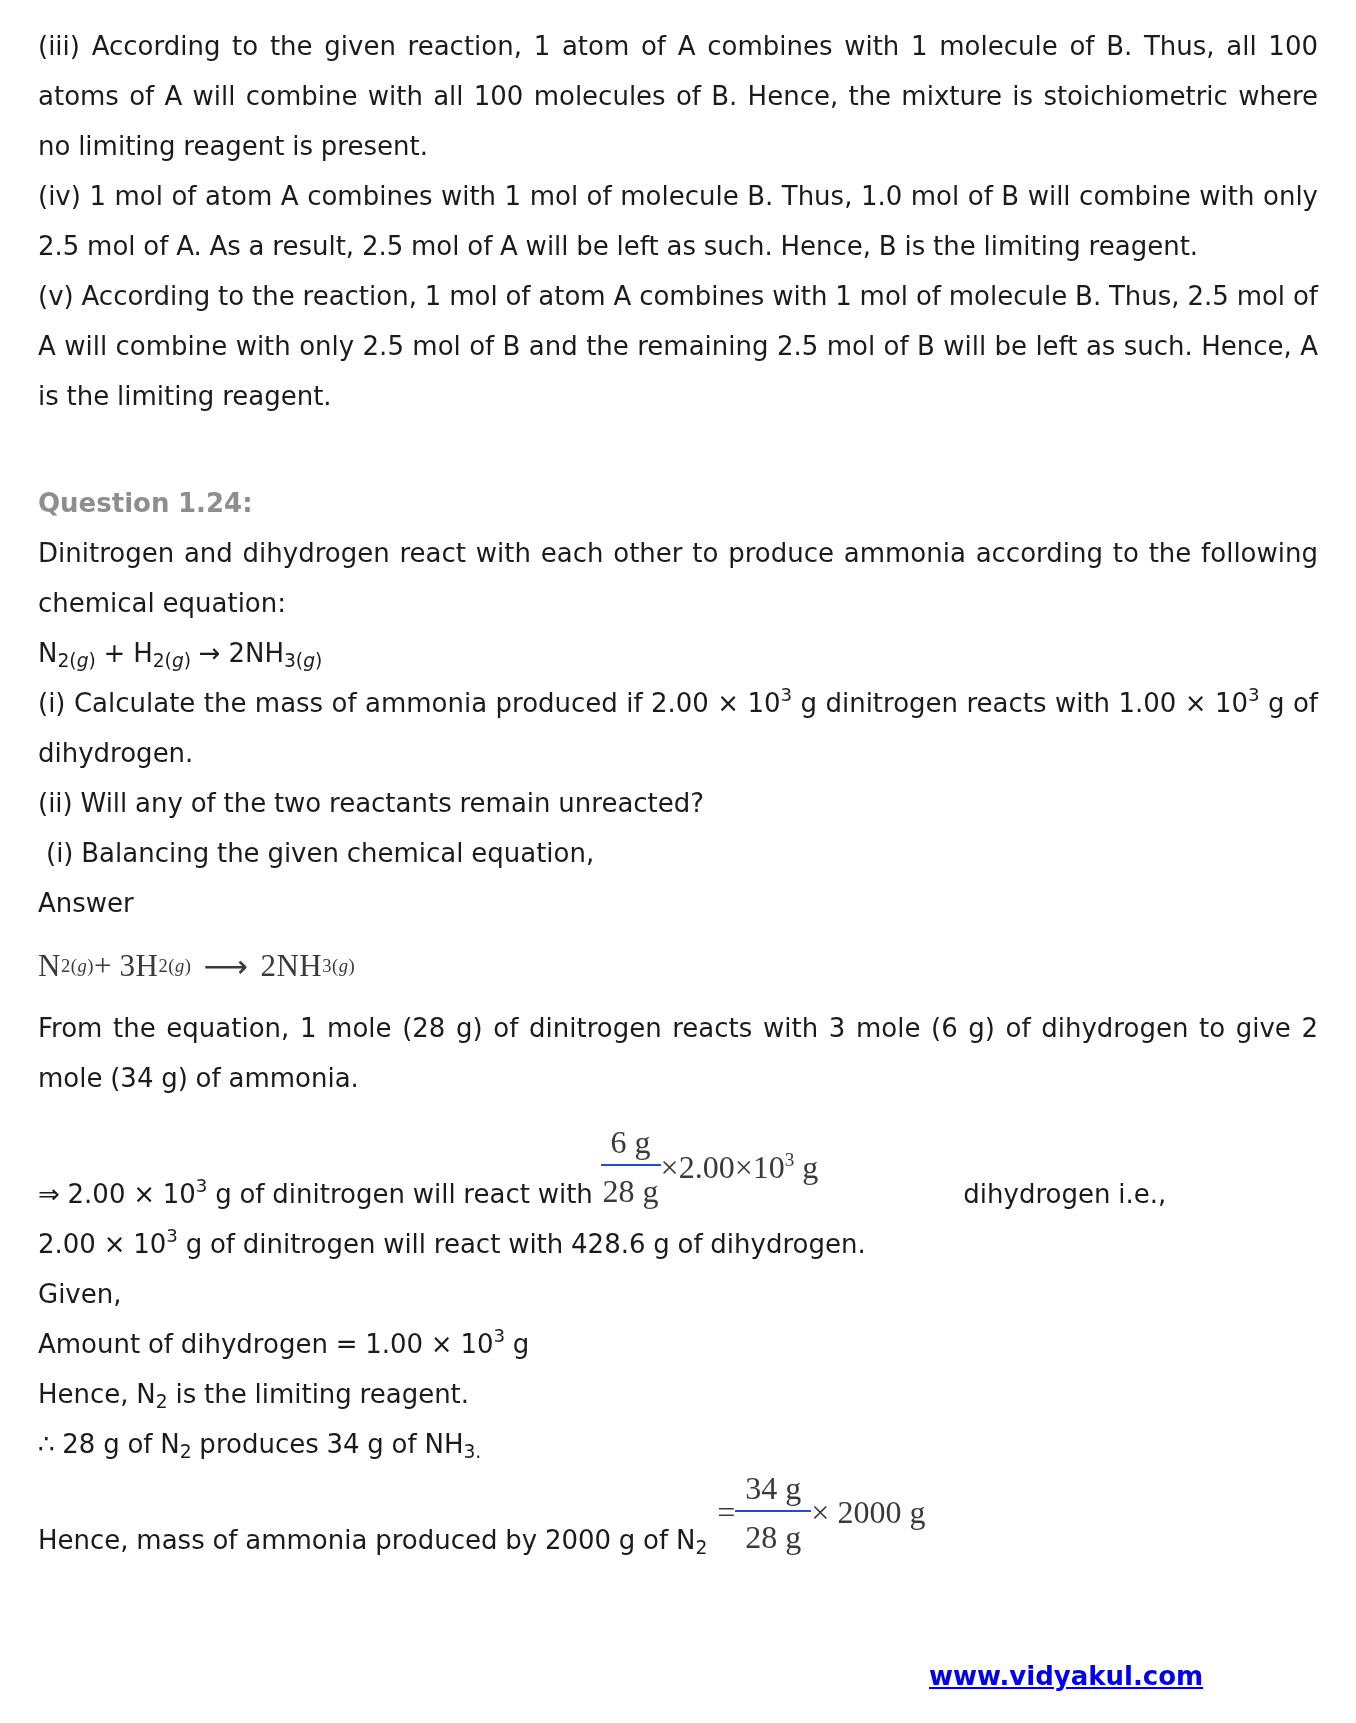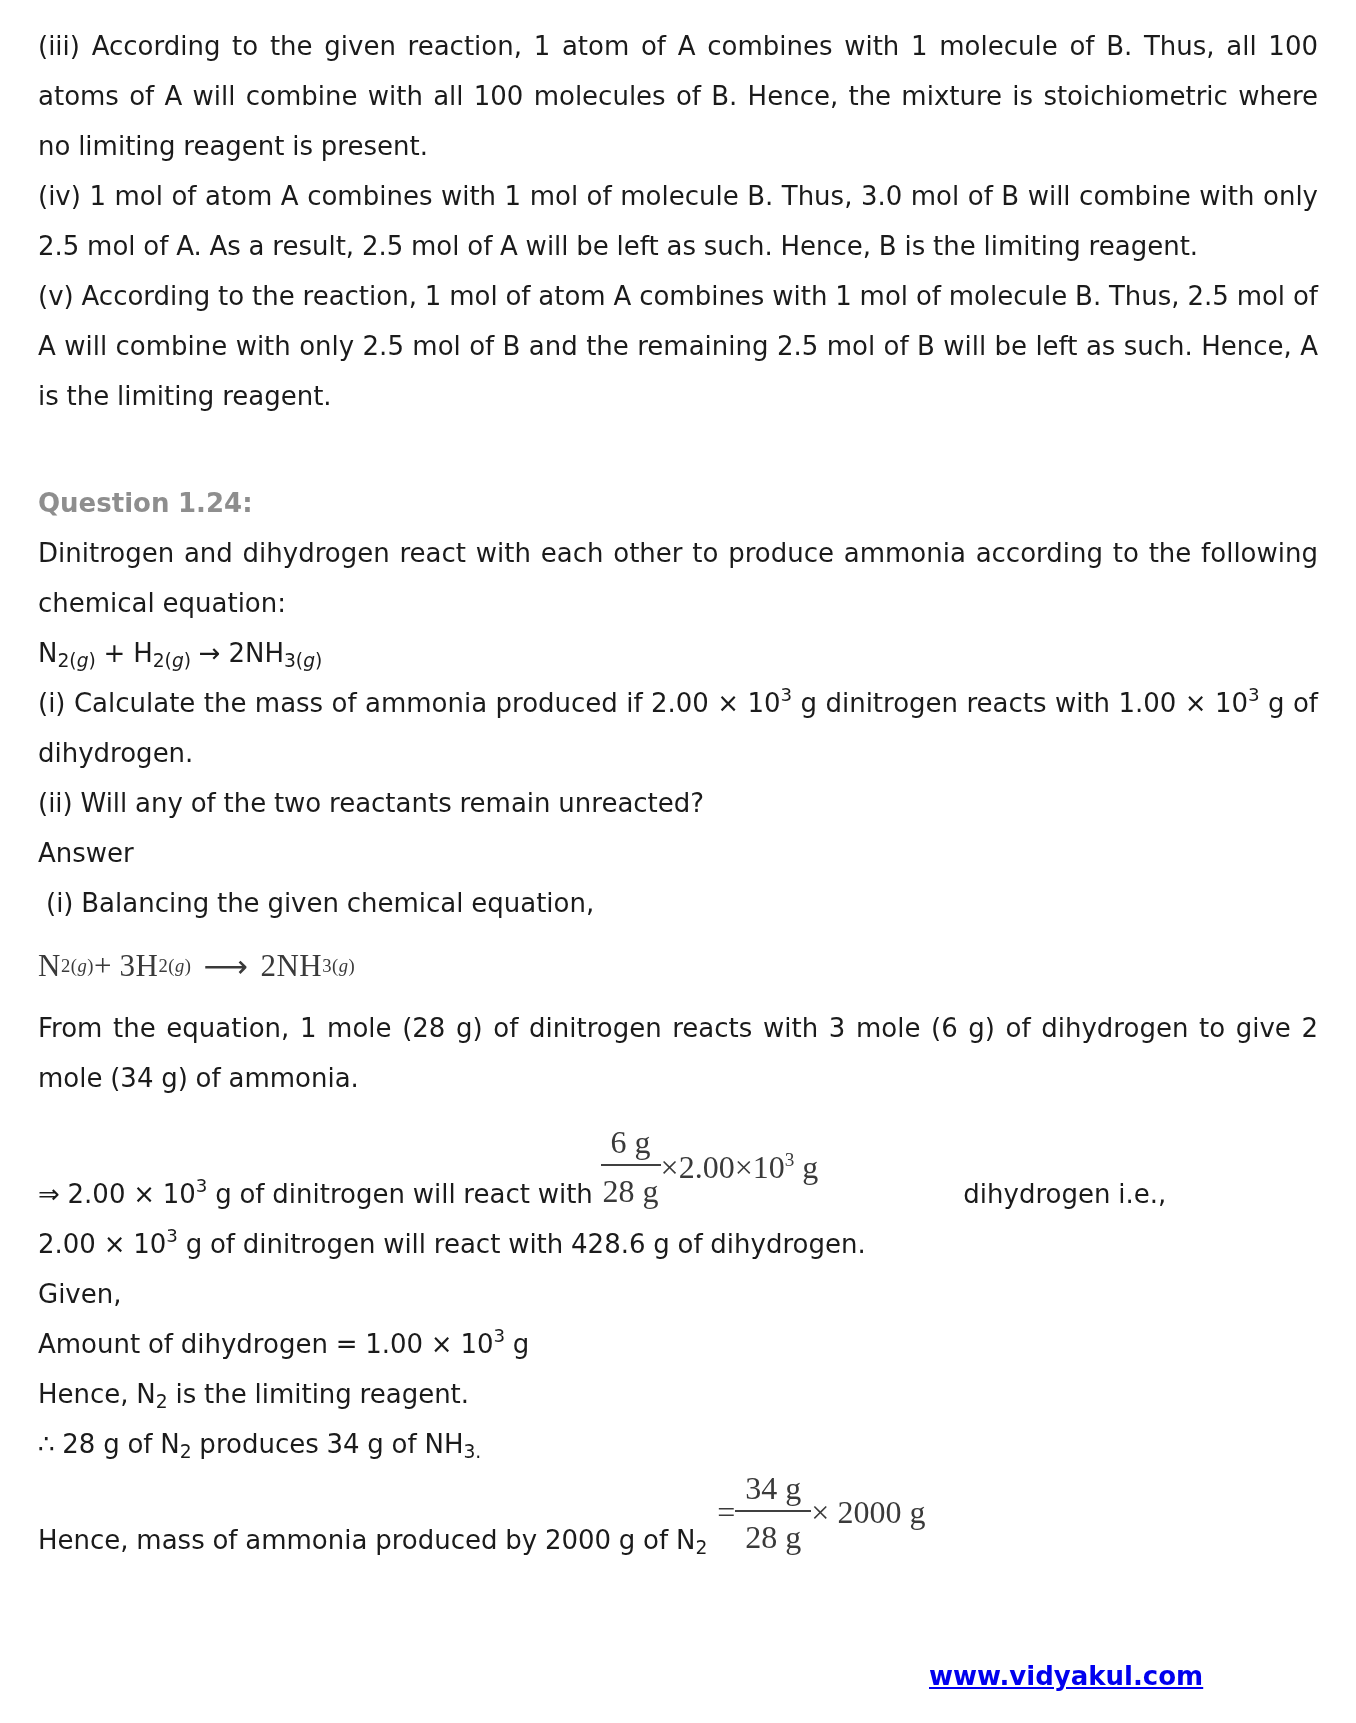--- a/index.html
+++ b/index.html
@@ -45,52 +45,52 @@
   
   .eqimg { display:inline-block; overflow:hidden; margin-bottom:-8px; }
   .eqrow {
     display:flex; align-items:center;
     font-family:"Liberation Serif", serif;
     font-size:32px; line-height:1.2;
     word-spacing:0;
   }
   .eqrow .tk-sup { font-size:0.60em; vertical-align:0.62em; }
   .frac { display:inline-flex; flex-direction:column; align-items:center; }
-  .frac .num { padding:0 10px 3px 10px; border-bottom:2px solid #404040; }
+  .frac .num { padding:0 10px 3px 10px; border-bottom:2px solid #1d4ed8; }
   .frac .den { padding-top:6px; }
   .eqpart { white-space:pre; }
   .gap-after { margin-right:145px; }
   .eq-lead { margin-left:10px; }
   .mt12 { margin-top:12px; }
   .fline { text-align:left !important; }
   .fline2 { text-align:left !important; margin-top:0; }
 
   .footer-link {
     position:absolute; left:929px; top:1660px;
     font-weight:bold; font-size:26px; line-height:32px;
     text-decoration:underline; cursor:pointer;
   }
 </style>
 </head>
 <body>
 
 <div class="page" style="color: rgb(27, 27, 27);">
 
   <p><span class="tk-t">(iii) According to the given reaction, 1 atom of A combines with 1 molecule of B. Thus, all 100 atoms of A will combine with all 100 molecules of B. Hence, the mixture is stoichiometric where no limiting reagent is present.</span></p>
-  <p><span class="tk-t">(iv) 1 mol of atom A combines with 1 mol of molecule B. Thus, 3.0 mol of B will combine with only 2.5 mol of A. As a result, 2.5 mol of A will be left as such. Hence, B is the limiting reagent.</span></p>
+  <p><span class="tk-t">(iv) 1 mol of atom A combines with 1 mol of molecule B. Thus, 1.0 mol of B will combine with only 2.5 mol of A. As a result, 2.5 mol of A will be left as such. Hence, B is the limiting reagent.</span></p>
   <p><span class="tk-t">(v) According to the reaction, 1 mol of atom A combines with 1 mol of molecule B. Thus, 2.5 mol of A will combine with only 2.5 mol of B and the remaining 2.5 mol of B will be left as such. Hence, A is the limiting reagent.</span></p>
 
   <div class="qheading" style="color: rgb(142, 142, 142);">Question 1.24:</div>
 
   <p><span class="tk-t">Dinitrogen and dihydrogen react with each other to produce ammonia according to the following chemical equation:</span></p>
   <p class="fline"><span class="tk-t">N</span><span class="tk-sub">2(</span><span class="tk-subi">g</span><span class="tk-sub">)</span><span class="tk-t"> + H</span><span class="tk-sub">2(</span><span class="tk-subi">g</span><span class="tk-sub">)</span><span class="tk-t"> → 2NH</span><span class="tk-sub">3(</span><span class="tk-subi">g</span><span class="tk-sub">)</span></p>
   <p><span class="tk-t">(i) Calculate the mass of ammonia produced if 2.00 × 10</span><span class="tk-sup">3</span><span class="tk-t"> g dinitrogen reacts with 1.00 × 10</span><span class="tk-sup">3</span><span class="tk-t"> g of dihydrogen.</span></p>
   <p><span class="tk-t">(ii) Will any of the two reactants remain unreacted?</span></p>
+  <p class="fline indent1"><span class="tk-t">(i) Balancing the given chemical equation,</span></p>
   <p class="fline"><span class="tk-t">Answer</span></p>
-  <p class="fline indent1"><span class="tk-t">(i) Balancing the given chemical equation,</span></p>
 
   <div class="eq-serif" style="color: rgb(58, 58, 58);">
       <span class="tk-t">N</span>
       <span class="tk-sub">2(</span>
       <span class="tk-subi">g</span>
       <span class="tk-sub">)</span>
       <span class="tk-t"> + 3H</span>
       <span class="tk-sub">2(</span>
       <span class="tk-subi">g</span>
       <span class="tk-sub">)</span>

